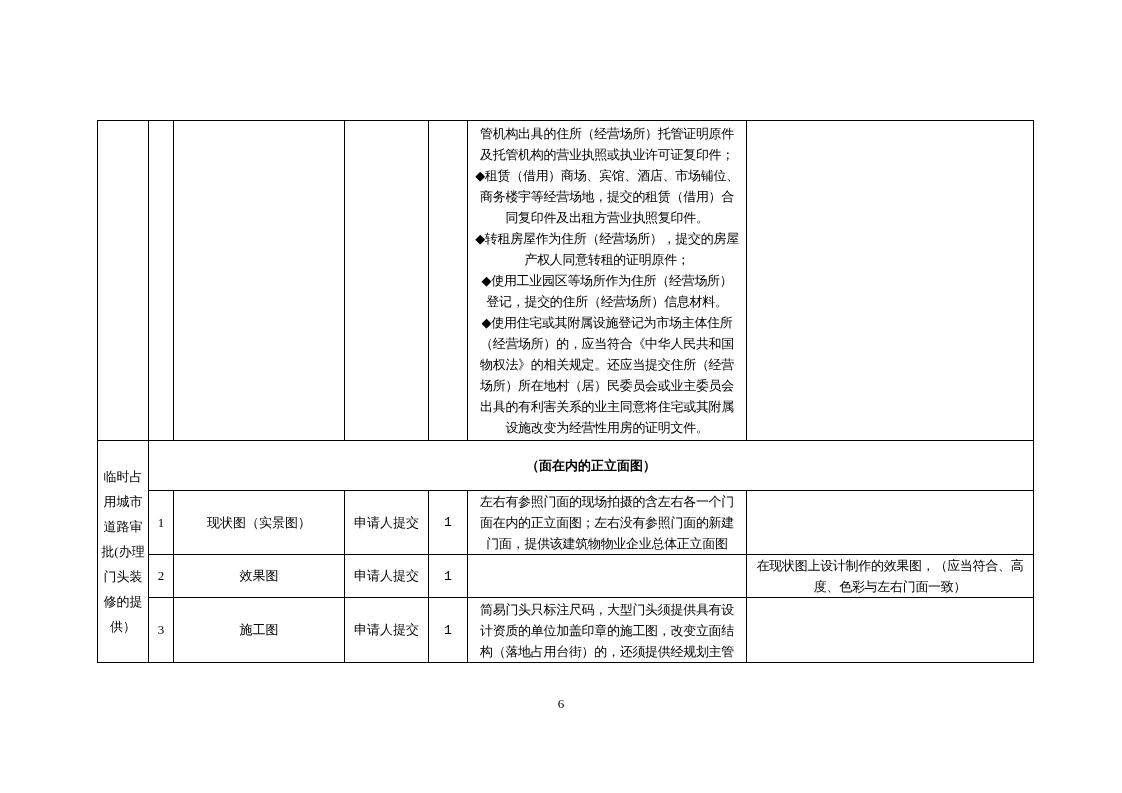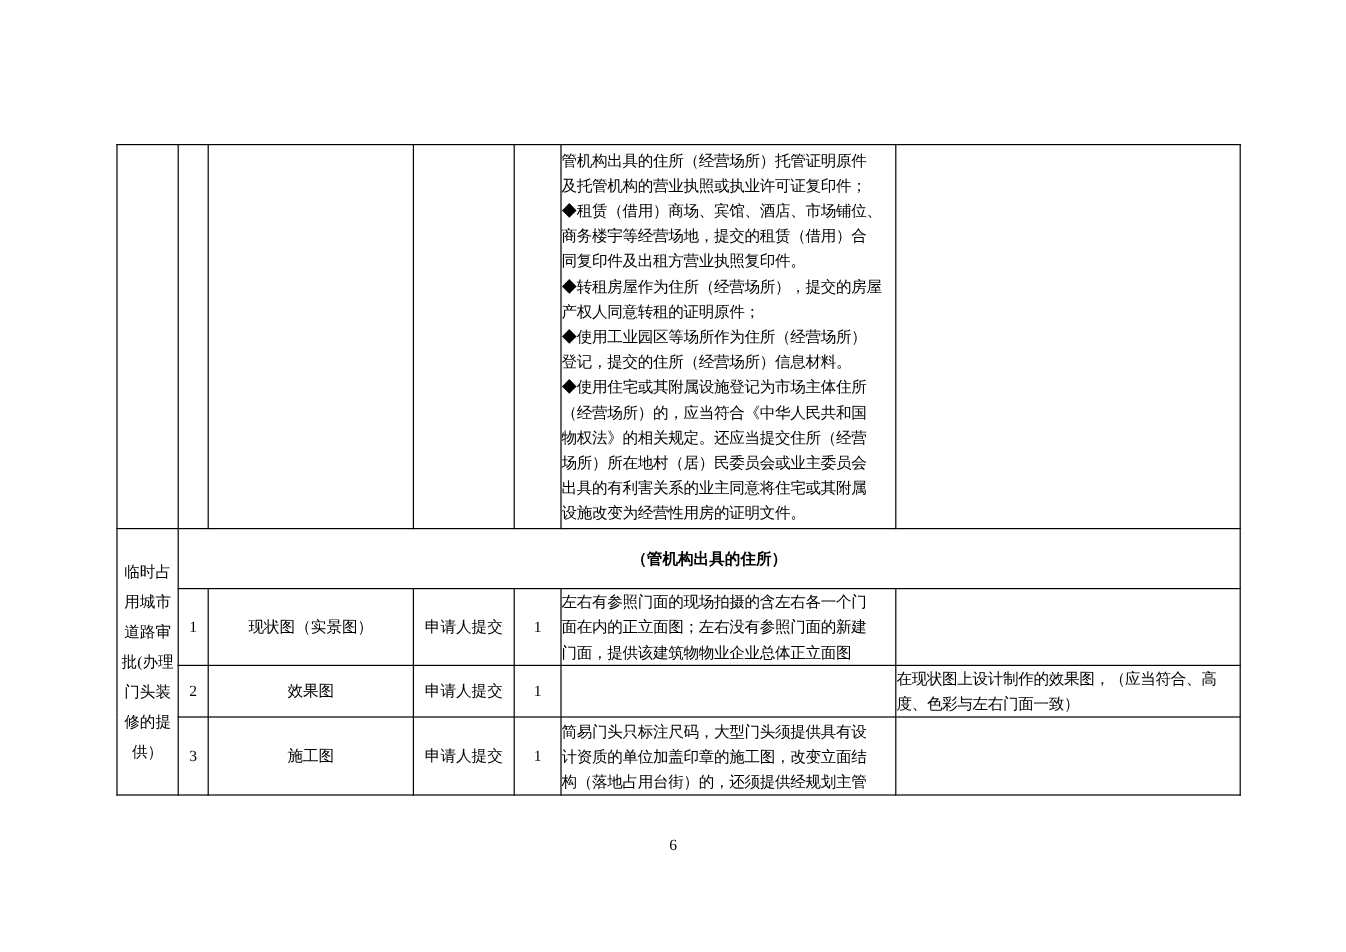--- a/index.html
+++ b/index.html
@@ -27,39 +27,38 @@
     color: #000000;
     vertical-align: middle;
     overflow: hidden;
   }
   td.txt {
     white-space: pre-line;
     line-height: 21px;
     vertical-align: top;
     padding: 1px 2px;
     letter-spacing: -0.3px;
-    text-align: left;
-    font-family: Liberation Serif, serif;
+    text-align: center;
   }
   td.vlabel {
     white-space: pre-line;
     text-align: center;
     vertical-align: middle;
     line-height: 25px;
     font-size: 13.5px;
   }
   td.section-header {
     text-align: center;
     vertical-align: middle;
     font-weight: bold;
     font-size: 17px;
   }
   td.num { text-align: center; }
   td.name { text-align: center; padding-left: 4px; }
-  td.center { text-align: center; }
+  td.center { text-align: center; font-family: Liberation Mono, monospace; }
   .page-number {
     position: absolute;
     left: 0;
     top: 696px;
     width: 1122px;
     text-align: center;
     font-size: 13px;
   }
 </style>
 </head>
@@ -104,21 +103,21 @@
     </tr>
 
     <tr style="height:50px">
       <td class="vlabel" rowspan="4">临时占
 用城市
 道路审
 批(办理
 门头装
 修的提
 供）</td>
-      <td class="section-header" colspan="6">（管机构出具的住所）</td>
+      <td class="section-header" colspan="6">（面在内的正立面图）</td>
     </tr>
 
     <tr style="height:63px">
       <td class="num">1</td>
       <td class="name">现状图（实景图）</td>
       <td class="center">申请人提交</td>
       <td class="center">1</td>
       <td class="txt">左右有参照门面的现场拍摄的含左右各一个门
 面在内的正立面图；左右没有参照门面的新建
 门面，提供该建筑物物业企业总体正立面图</td>

